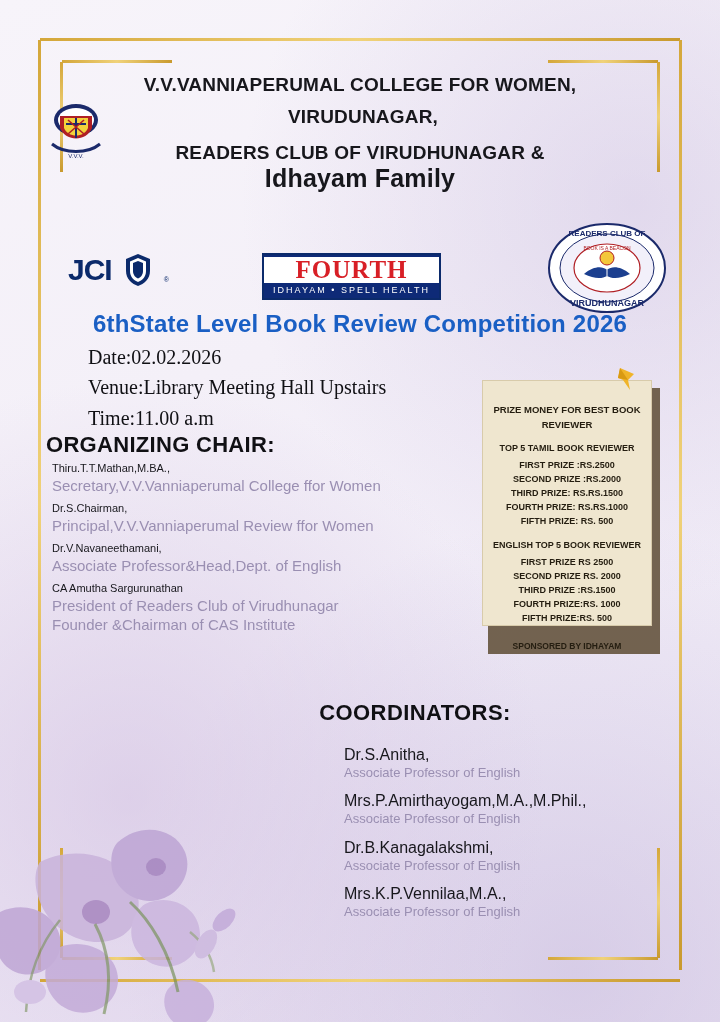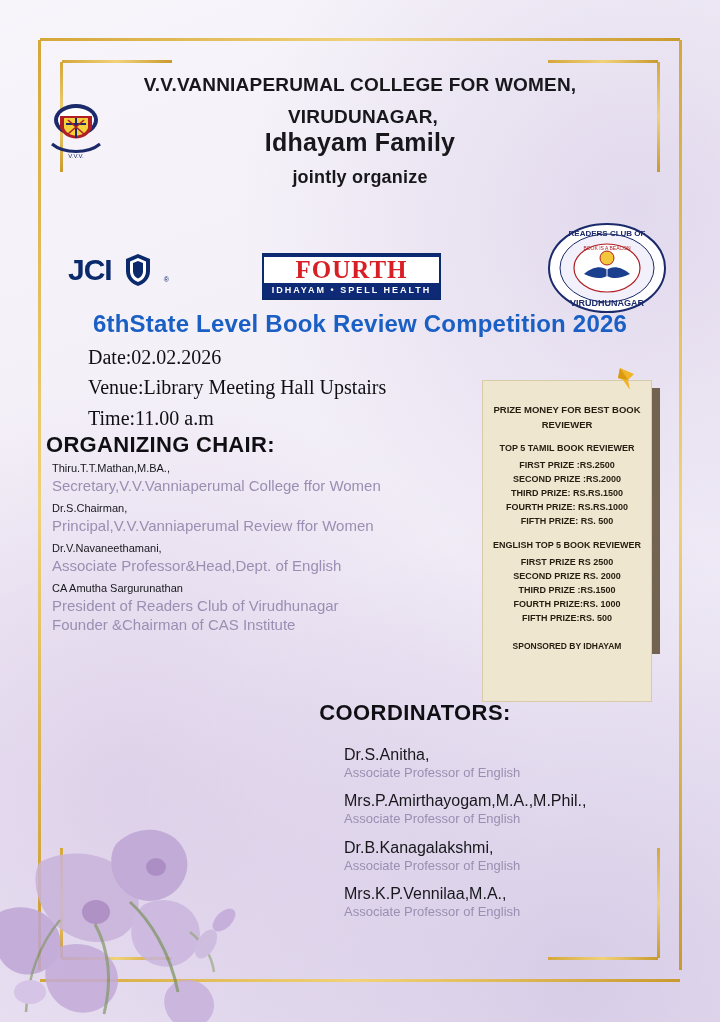--- a/index.html
+++ b/index.html
@@ -122,21 +122,21 @@
     color: #d81f26;
     font-size: 25px;
     font-weight: bold;
     letter-spacing: 1px;
     font-family: "Liberation Serif", serif;
     line-height: 1.05;
   }
   .idhayam .small {
     color: #ffffff;
     font-size: 9px;
-    font-weight: bold;
+    font-weight: normal;
     letter-spacing: 2px;
     margin-top: 2px;
   }
 
   .readers-club {
     position: absolute;
     right: 52px;
     top: 222px;
     width: 122px;
     height: 92px;
@@ -205,21 +205,21 @@
     position: absolute;
     left: 6px; top: 8px;
     width: 172px; height: 266px;
     background: #5d4b33;
     opacity: .85;
   }
   .prize {
     position: absolute;
     left: 0; top: 0;
     width: 170px;
-    height: 322px;
+    height: 246px;
     background: #efe6cf;
     border: 1px solid #d8cbab;
     box-sizing: border-box;
     padding: 22px 8px 8px;
     text-align: center;
     color: #241d10;
     font-size: 9px;
     font-weight: bold;
     line-height: 1.55;
   }
@@ -315,22 +315,22 @@
     <path d="M22 30 C26 40 42 40 46 30 L46 20 L22 20 Z" fill="#f3d23b"></path>
     <path d="M34 20 L34 40 M24 26 L44 26" stroke="#1b2a6b" stroke-width="2"></path>
     <path d="M26 22 L42 36 M42 22 L26 36" stroke="#b01f24" stroke-width="1.6"></path>
     <path d="M10 46 C22 56 46 56 58 46" stroke="#1b2a6b" stroke-width="3" fill="none"></path>
     <text x="34" y="60" font-size="6" text-anchor="middle" fill="#1b2a6b" font-family="Liberation Sans, sans-serif">V.V.V.</text>
   </svg>
 
   <div class="header">
     <div class="l1">V.V.VANNIAPERUMAL COLLEGE FOR WOMEN,</div>
     <div class="l2">VIRUDUNAGAR,</div>
+    <div class="l3">READERS CLUB OF VIRUDHUNAGAR  &amp;</div>
     <div class="l4">Idhayam Family</div>
-    <div class="l5">jointly organize</div>
   </div>
 
   <div class="jci">
     <span class="txt">JCI</span>
     <svg class="shield" viewBox="0 0 28 34">
       <path d="M14 1 L26 6 V18 C26 26 20 31 14 33 C8 31 2 26 2 18 V6 Z" fill="#0b2a6b"></path>
       <path d="M14 5 L22 8.5 V18 C22 24 18 27.5 14 29 C10 27.5 6 24 6 18 V8.5 Z" fill="#ffffff"></path>
       <path d="M14 8 L19 10 V18 C19 22 16.5 24.5 14 25.5 C11.5 24.5 9 22 9 18 V10 Z" fill="#0b2a6b"></path>
     </svg>
     <span class="tm">®</span>

